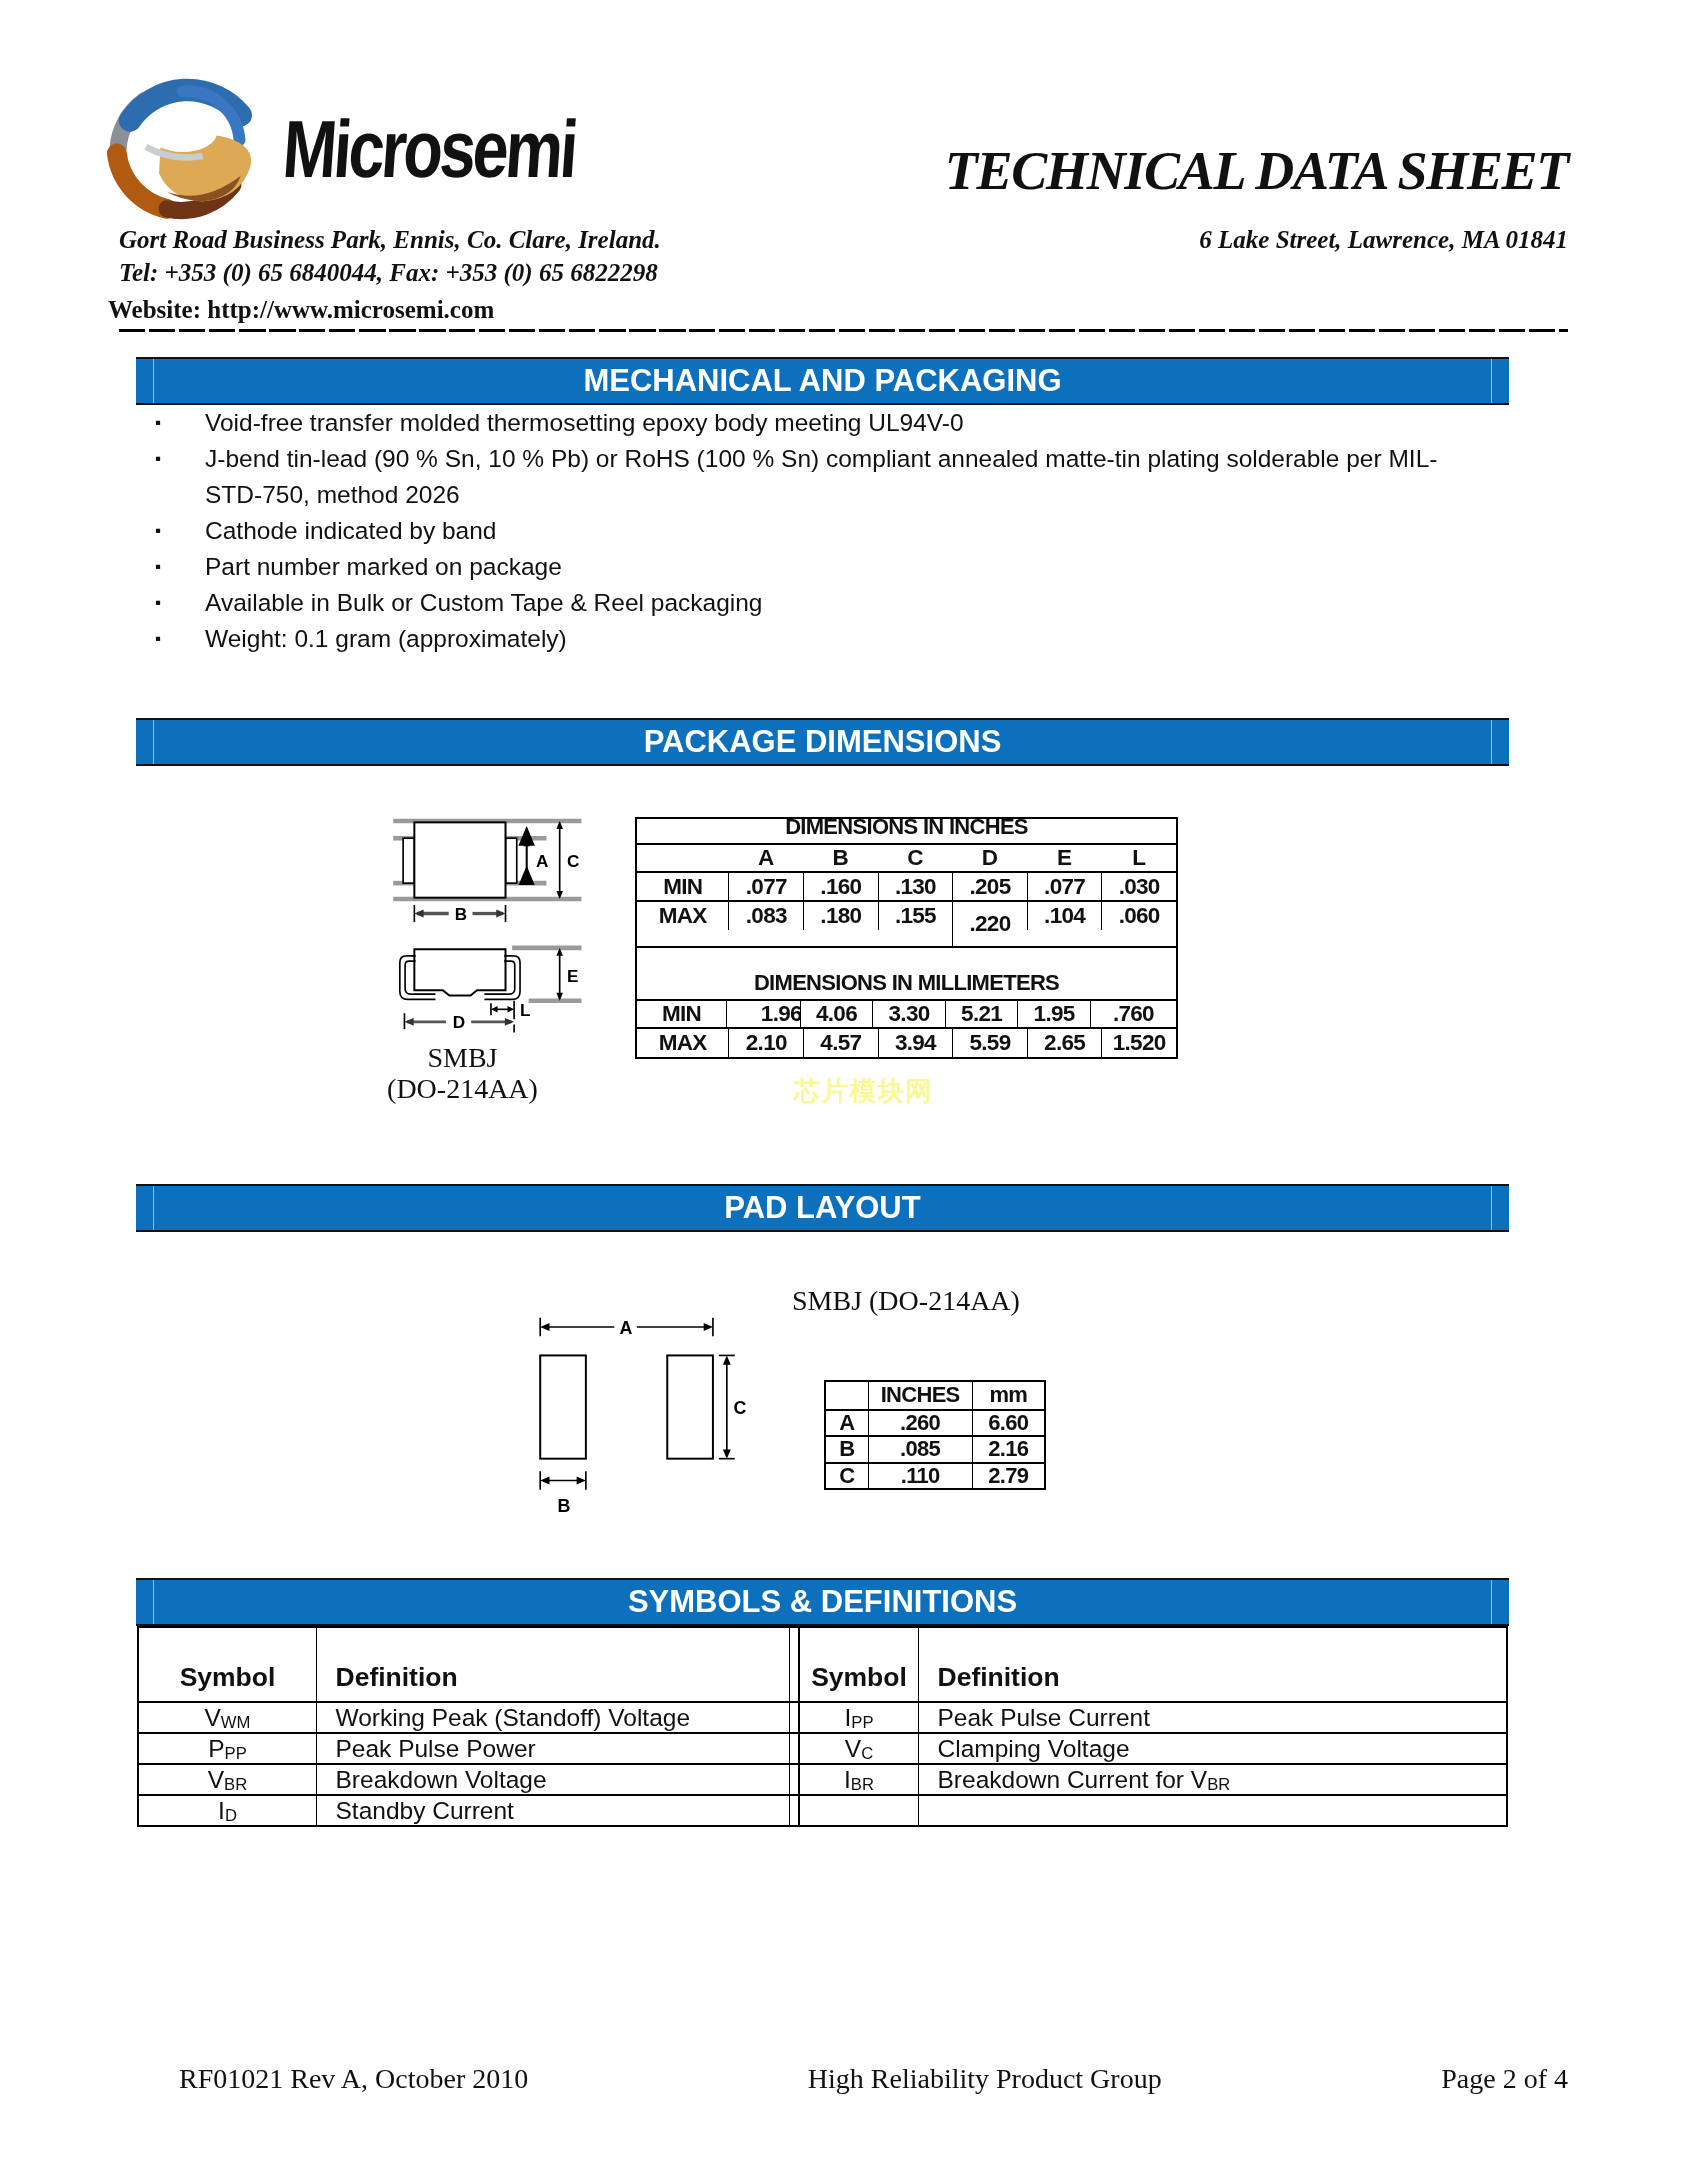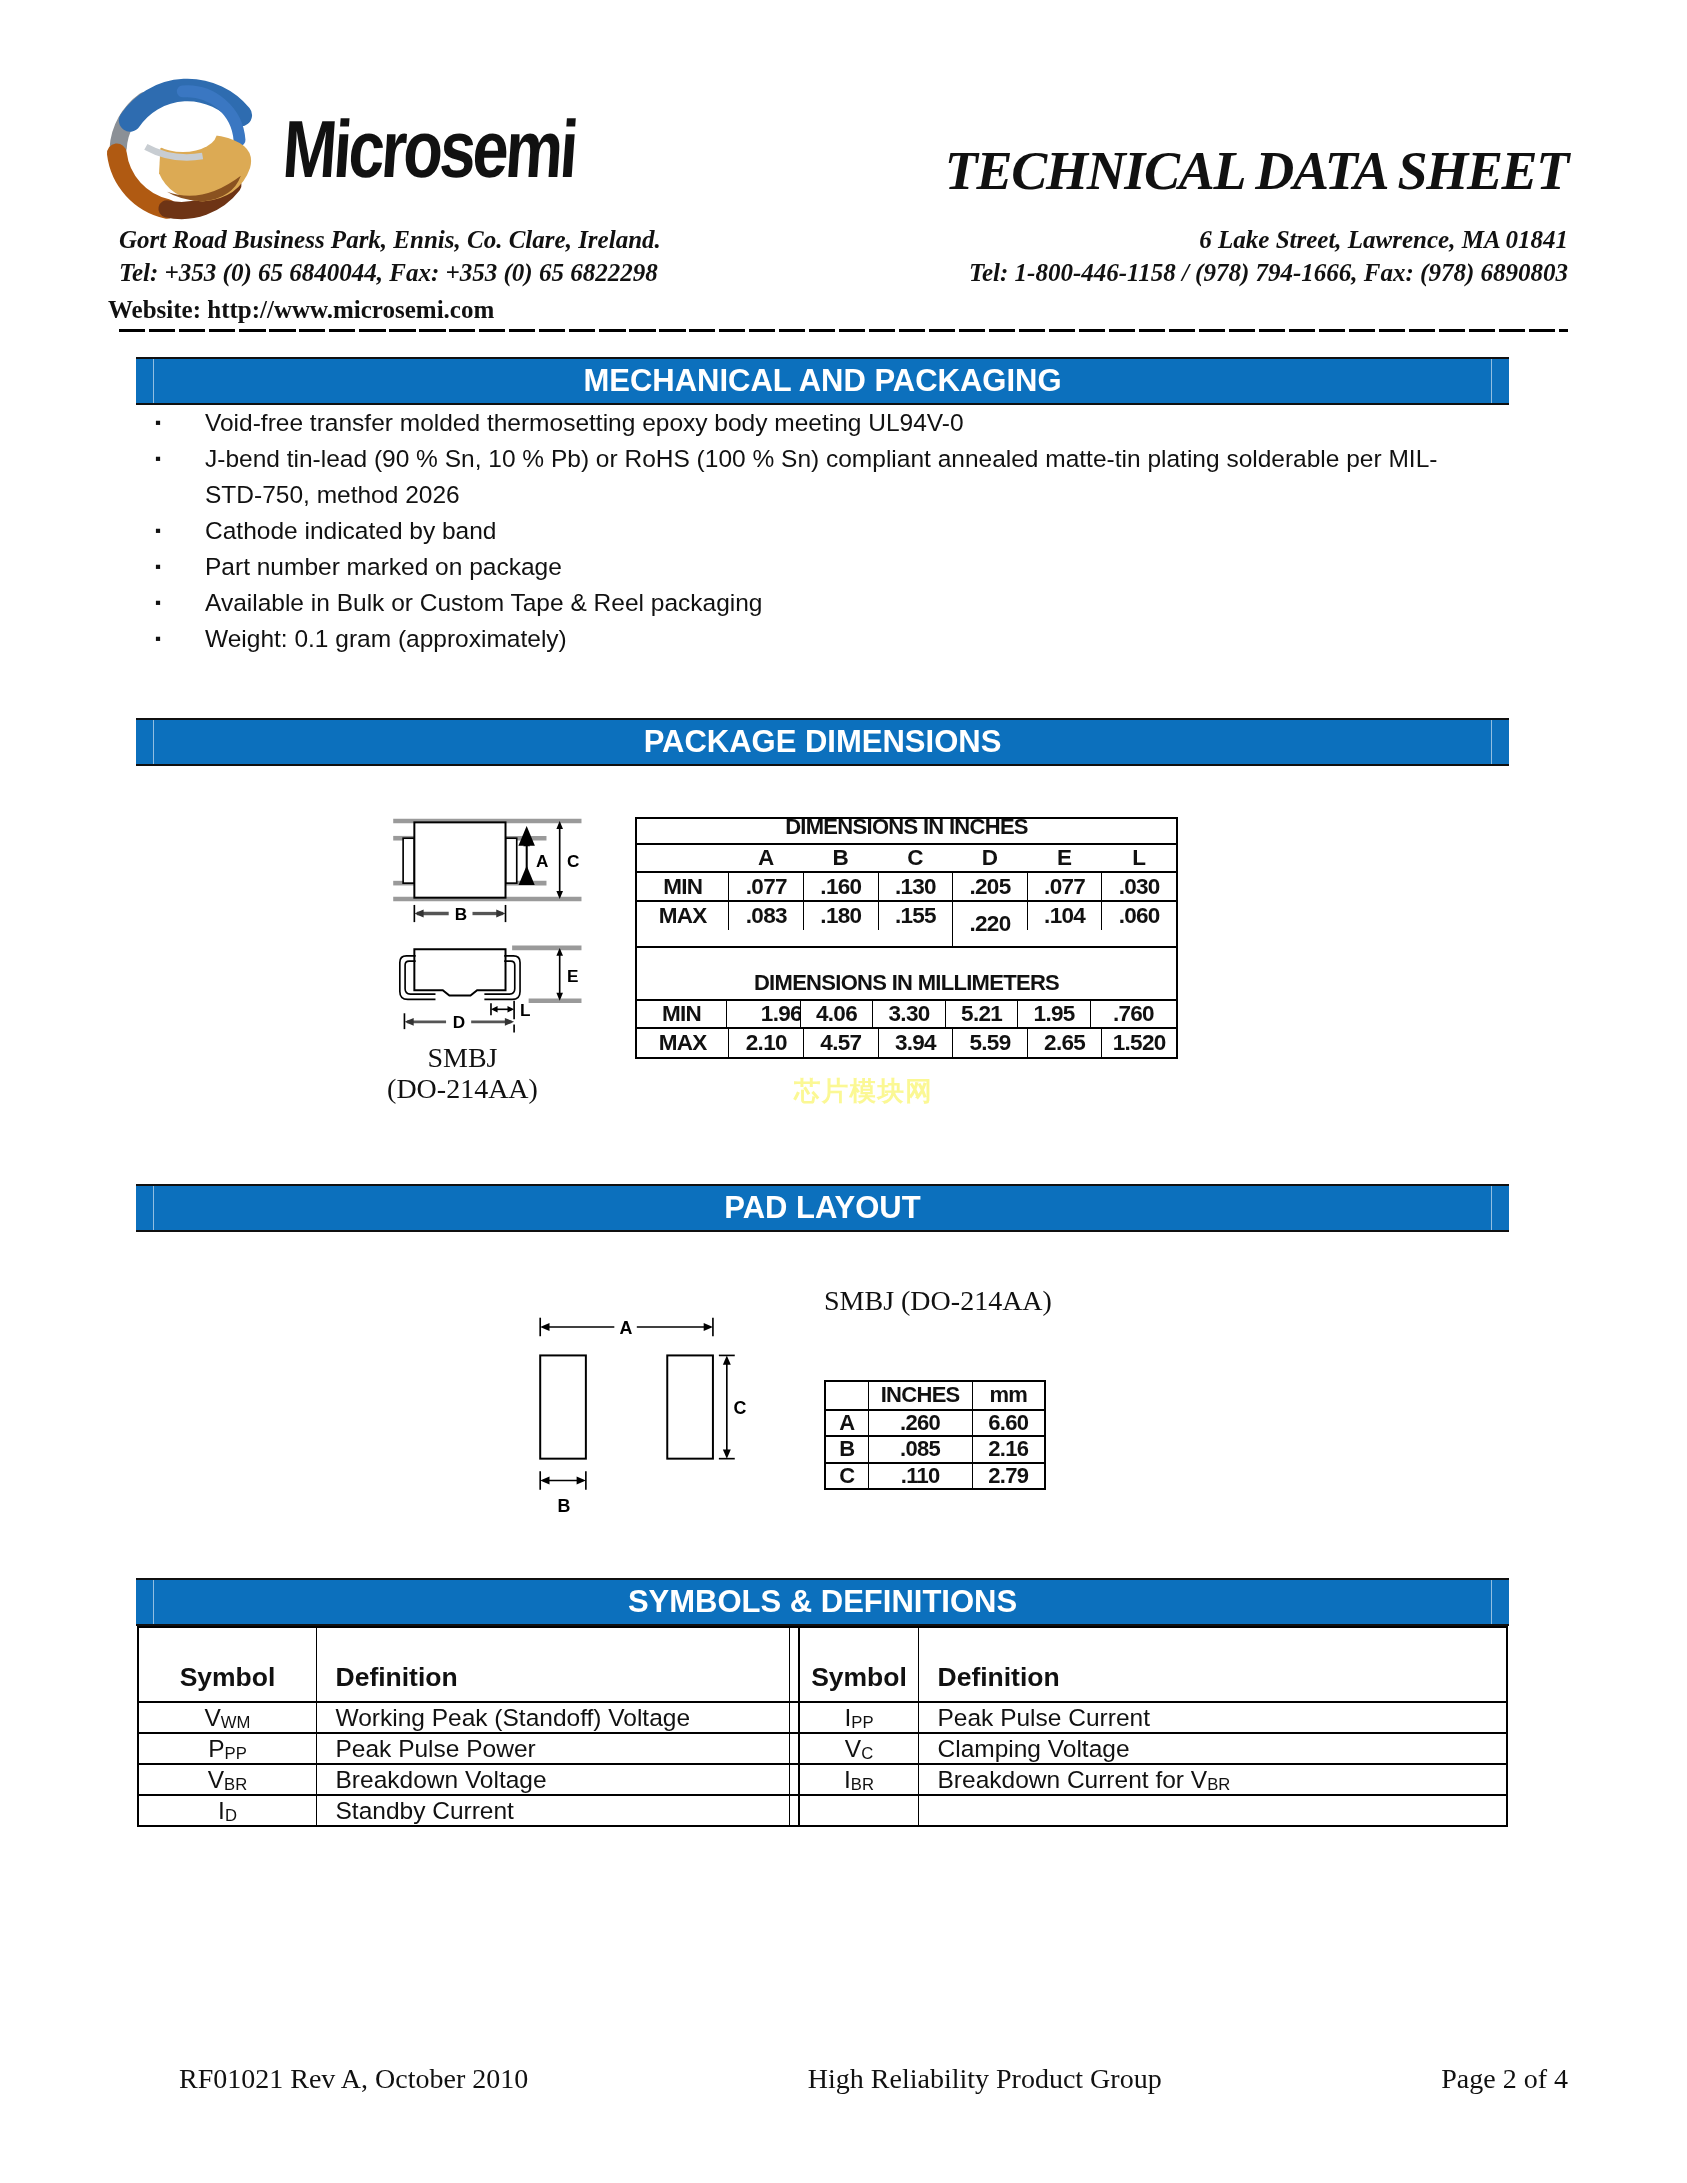--- a/index.html
+++ b/index.html
@@ -97,21 +97,20 @@
     </svg>
     <div class="abs wordmark" style="left:177px; top:34px;">Microsemi</div>
   </div>
 
   <div class="abs doc-title" style="left:761px; top:140px;">TECHNICAL DATA SHEET</div>
 
   <div class="abs addr" style="left:119px; top:226px;">Gort Road Business Park, Ennis, Co. Clare, Ireland.</div>
   <div class="abs addr" style="left:119px; top:259px;">Tel: +353 (0) 65 6840044, Fax: +353 (0) 65 6822298</div>
 
   <div class="abs addr right-col" style="left:761px; top:226px;">6 Lake Street, Lawrence, MA 01841</div>
-  <div class="abs addr right-col" style="left:761px; top:259px;">Tel: 1-800-446-1158 / (978) 794-1666, Fax: (978) 6890803</div>
 
   <div class="abs website" style="left:108px; top:296px;">Website: http://www.microsemi.com</div>
 
   <div class="abs rule" style="left:119px; top:329px;"></div>
 
   <div class="abs banner" style="top: 357px; background: rgb(12, 112, 189);">
     <span>MECHANICAL AND PACKAGING</span>
   </div>
 
   <div class="abs bullets" id="bullet-list">
@@ -309,21 +308,21 @@
 
       <line x1="26" y1="248" x2="26" y2="276" stroke="#000" stroke-width="2.5"></line>
       <line x1="95" y1="248" x2="95" y2="276" stroke="#000" stroke-width="2.5"></line>
       <line x1="30" y1="262" x2="91" y2="262" stroke="#000" stroke-width="2.5"></line>
       <path d="M26,262 L40,256 L40,268 Z" fill="#000"></path>
         <path d="M95,262 L81,256 L81,268 Z" fill="#000"></path>
       <text x="52" y="310" font-size="27">B</text>
     </svg>
   </div>
 
-  <div class="abs serif-label" style="left:824px; top:1285px; width:222px;">SMBJ (DO-214AA)</div>
+  <div class="abs serif-label" style="left:792px; top:1285px; width:222px;">SMBJ (DO-214AA)</div>
 
   <div class="abs dt" style="left:824px; top:1380px; width:222px;" id="pad-table">
       <div class="dt-row">
         <div class="dt-cell" style="width: 42px; height: 26.5px; font-size: 22px;"></div>
         <div class="dt-cell bl" style="width: 105px; height: 26.5px; font-size: 22px;">INCHES</div>
         <div class="dt-cell bl" style="width: 73px; height: 26.5px; font-size: 22px;">mm</div>
       </div>
       <div class="dt-row bt">
         <div class="dt-cell" style="width: 42px; height: 24.5px; font-size: 22px;">A</div>
         <div class="dt-cell bl" style="width: 105px; height: 24.5px; font-size: 22px;">.260</div>

